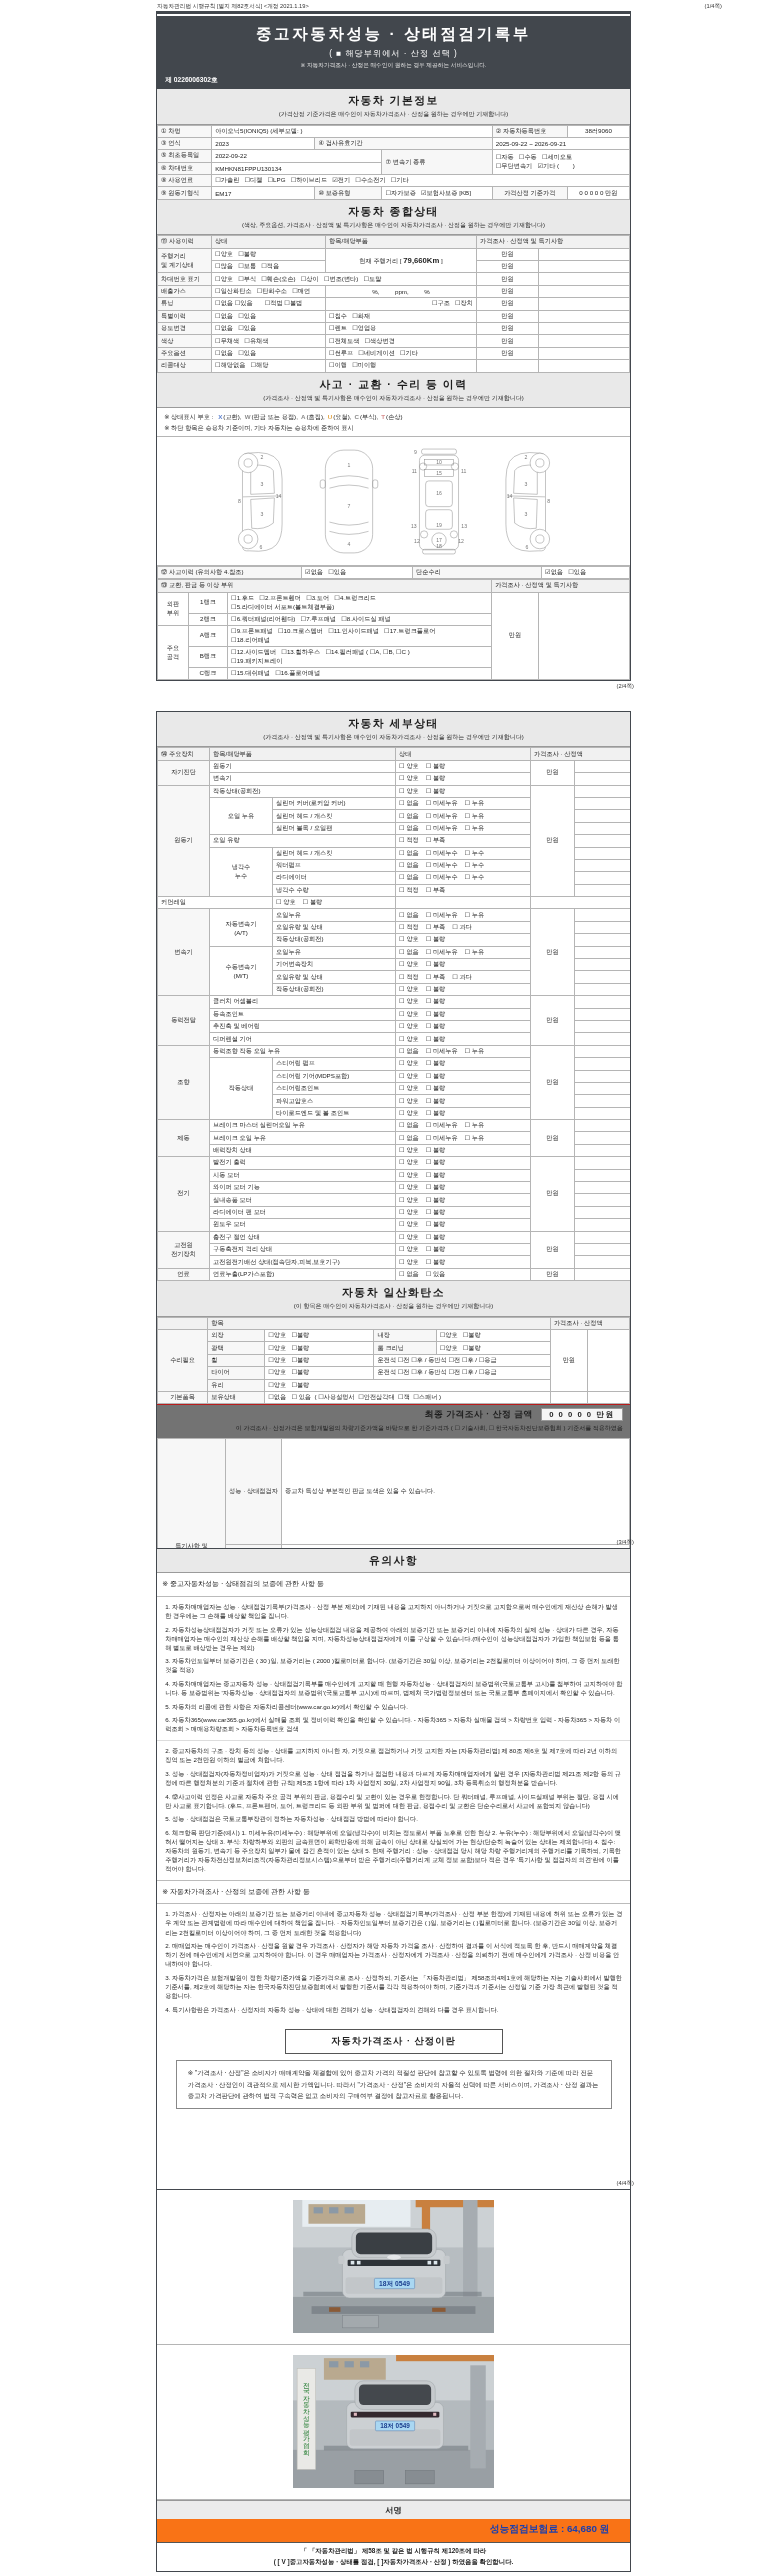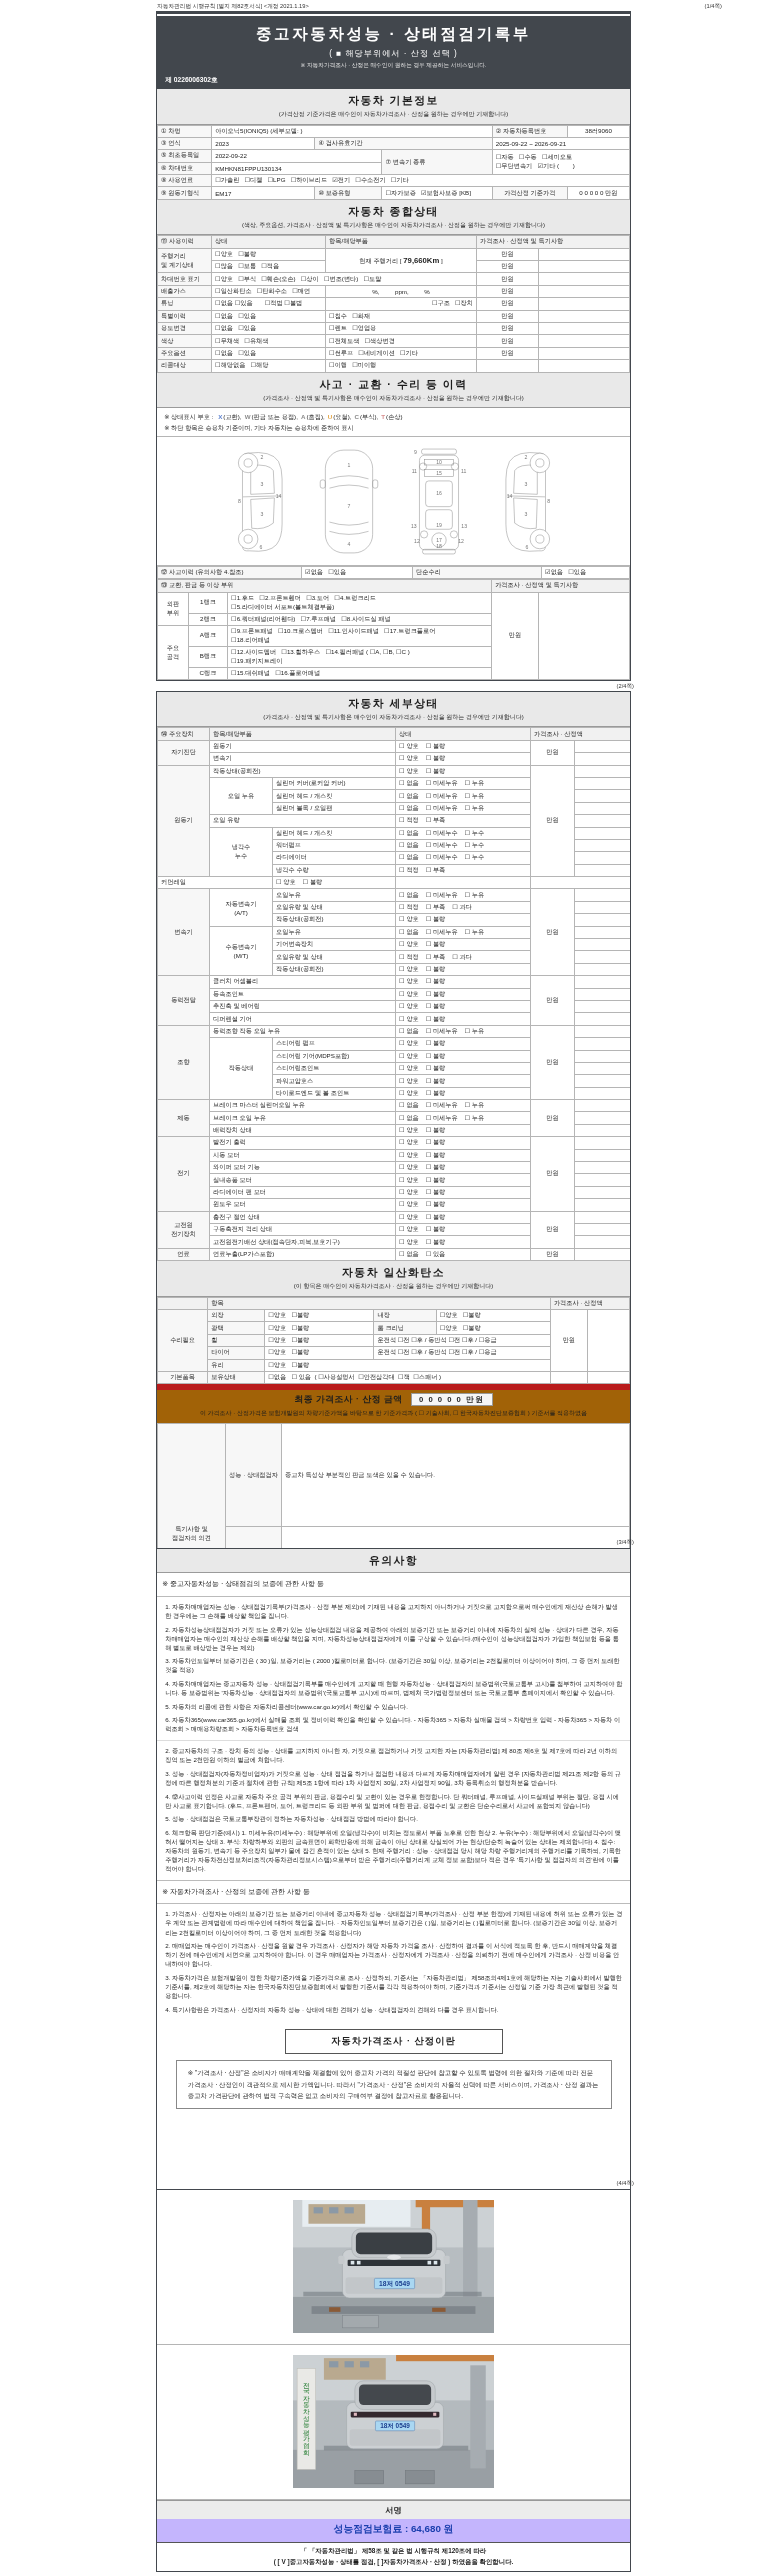--- a/index.html
+++ b/index.html
@@ -3,21 +3,21 @@
 <meta charset="utf-8">
 <style>
 html,body{margin:0;padding:0}
 body{width:773px;height:2576px;position:relative;background:#fff;color:#1d1d1d;
 font-family:"Liberation Sans","DejaVu Sans",sans-serif;font-size:6.2px}
 .topline{position:absolute;top:2.6px;left:157px;width:565px;font-size:5.7px;color:#333}
 .topline .pg{position:absolute;right:0;top:0}
 .pgmark{position:absolute;left:156px;width:478px;text-align:right;font-size:5.7px;color:#333}
 .sheet{position:absolute;left:156px;width:475px;border:1.5px solid #43484e;background:#fff;
 box-sizing:border-box;overflow:hidden;display:flex;flex-direction:column}
-.s1{top:11.3px;height:670px}.s2{top:691px;height:954px}.s3{top:1548px;height:691px}.s4{top:2189px;height:383px}
+.s1{top:11.3px;height:670px}.s2{top:711px;height:954px}.s3{top:1548px;height:691px}.s4{top:2189px;height:383px}
 .dhead{background:#42474d;color:#fff;text-align:center;padding:0 8.2px 4.1px}
 .ws{height:2.1px;background:#fff;margin:2.1px -8.2px 0}
 .dh-t{font-family:Liberation Sans, sans-serif;font-size:15.5px;font-weight:bold;letter-spacing:2.6px;margin-top:7.2px}
 .dh-c{font-size:8.2px;margin-top:3.6px;letter-spacing:1px}
 .dh-n{font-size:5.7px;margin-top:2.6px;color:#e6e6e6}
 .dh-no{font-size:6.7px;font-weight:bold;text-align:left;margin-top:6.2px}
 .secband{background:#e9e9e9;border-bottom:0.5px solid #9a9a9a;text-align:center;padding:5.2px 0 4.1px}
 .secband .t{font-size:10.8px;font-weight:bold;letter-spacing:1.5px}
 .secband .s{font-size:6px;margin-top:2.1px}
 table{border-collapse:collapse;width:100%;table-layout:fixed}
@@ -26,35 +26,35 @@
 .lbl{background:#f7f7f7}
 .c{text-align:center}.r{text-align:right}
 .hd{background:#f1f1f1}
 .km{font-size:7.7px;font-weight:bold}
 .accnotes{padding:3.1px 7.2px;border-bottom:0.5px solid #b5b5b5;font-size:6.2px;line-height:1.8}
 .code b{margin:0 1px 0 3.1px}
 .diag{display:flex;justify-content:center;align-items:center;gap:28px;padding:4.1px 0;
 border-bottom:0.5px solid #b5b5b5;flex:1}
 .diag svg{stroke:#8d8d8d;fill:none}
 .diag text{stroke:none;fill:#787878;font-size:10px;text-anchor:middle}
-.fb{background:#a16207;border-top:6px solid #b91c1c;padding:4.1px 7.2px 4.6px;text-align:center}
+.fb{background:#737373;border-top:1px solid #b91c1c;padding:4.1px 7.2px 4.6px;text-align:right}
 .fb-l{font-size:8.8px;font-weight:bold;letter-spacing:0.5px}
 .fb-box{border:0.5px solid #999;background:#f6f6f6;font-size:7.7px;padding:1px 7.2px;margin-left:8.2px;letter-spacing:1.5px}
 .fb-n{font-size:6px;margin-top:3.1px}
 .nh{padding:6.2px 5.2px;border-bottom:0.5px solid #bbb;font-size:7px}
 .nlist{padding:5.2px 7.2px 2.1px 8.2px;font-size:6.2px;line-height:1.46}
 .nlist div{margin-bottom:4.6px}
 .nh2{border-top:0.5px solid #bbb}
 .nbox{margin:8.2px 0 0}
 .nbox-t{width:216px;margin:0 auto;border:1px solid #555;padding:5.2px 0;text-align:center;
 font-size:9.3px;font-weight:bold;letter-spacing:1px}
 .nbox-p{border:1px solid #888;margin:6.2px 18.5px 8.2px;padding:6.2px 11.3px;font-size:6.4px;line-height:1.8}
 .ph{display:flex;justify-content:center;padding:4.6px 0;border-bottom:0.5px solid #b5b5b5;flex:1;align-items:center}
 .signh{background:#ececec;border-top:0.5px solid #999;text-align:center;font-size:8.2px;font-weight:bold;padding:4.6px 0 3.1px}
-.signb{background:#c4b5fd;text-align:center;padding:3.1px 20.6px 6.2px;font-size:9.8px;font-weight:bold;color:#1b3fae}
+.signb{background:#f97316;text-align:right;padding:3.1px 20.6px 6.2px;font-size:9.8px;font-weight:bold;color:#1b3fae}
 .confirm{border-top:1px solid #555;text-align:center;font-size:6.4px;font-weight:bold;line-height:1.65;padding:3.6px 0}
 </style>
 </head>
 <body>
 
 <div class="topline">
   <span>자동차관리법 시행규칙 [별지 제82호서식] &lt;개정 2021.1.19&gt;</span>
   <span class="pg">(1/4쪽)</span>
 </div>
 

